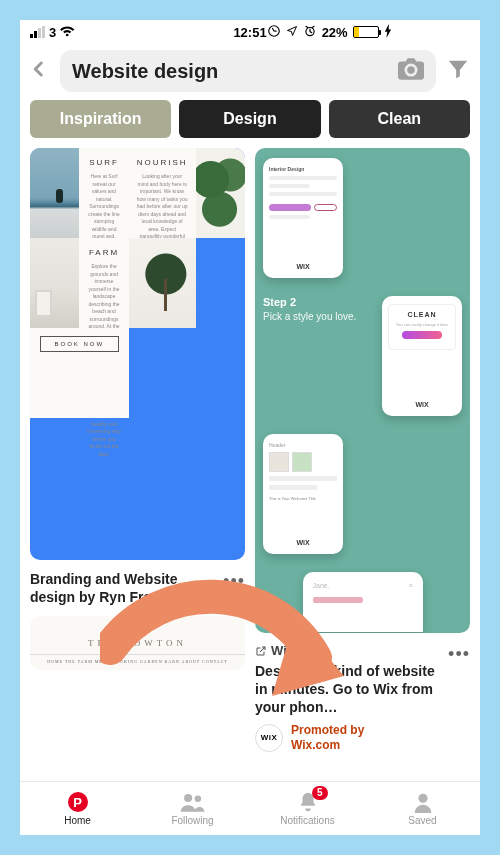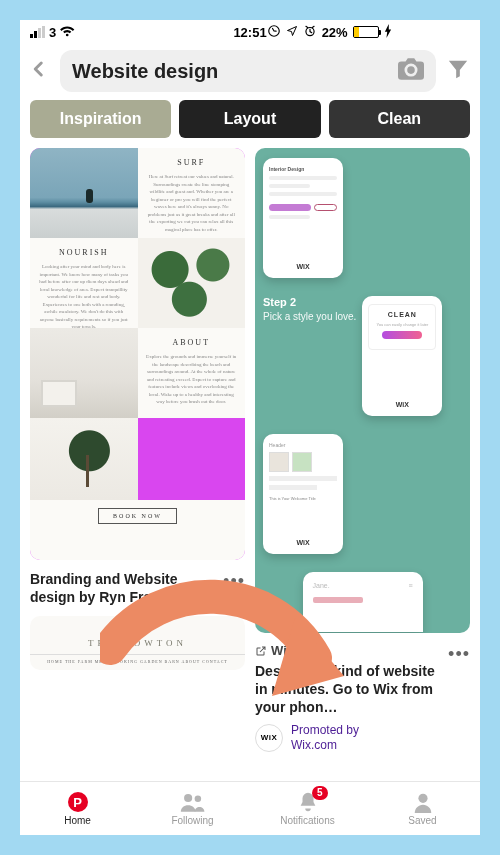--- a/index.html
+++ b/index.html
@@ -68,23 +68,23 @@
   .pill-layout { background: #222; color: #fff; }
   .pill-ideas { background: #cdbda3; color: #fff; }
   .pill-clean { background: #343434; color: #fff; }
 
   
   .feed { flex: 1; display: flex; gap: 10px; padding: 0 10px; overflow: hidden; position: relative; }
   .col { flex: 1; display: flex; flex-direction: column; gap: 10px; }
 
   
   .pin1 {
-    border-radius: 10px; overflow: hidden; background: #d946ef;
-    display: grid; grid-template-columns: 1fr 1fr; grid-template-rows: 90px 90px 90px 82px 60px;
-    font-family: Liberation Serif, serif;
+    border-radius: 10px; overflow: hidden; background: #3b82f6;
+    display: grid; grid-template-columns: 1fr 1fr 1fr 1fr; grid-template-rows: 90px 90px 90px 82px 60px;
+    font-family: Liberation Sans, sans-serif;
     font-size: 7px; color: #555;
   }
   .surf-img {
     background: linear-gradient(#8fb4c4 0%, #7aa5b8 55%, #5f8fa4 60%, #3c6a80 65%, #d8dcdc 68%, #cacfcf 100%);
     position: relative;
   }
   .surf-img::before {
     content:""; position:absolute; left:52%; top:46%; width:7px; height:14px; background:#1b2a2a; border-radius:3px;
   }
   .cell-txt { background:#fbfaf7; padding:10px 8px; text-align:center; }
@@ -138,33 +138,33 @@
   .phone-mock .clean-card{background:#fff;border:1px solid #eee;border-radius:4px;padding:6px;text-align:center;}
   .phone-mock .clean-card h5{font-size:7px;letter-spacing:1px;}
   .phone-mock .grad-btn{height:8px;width:40px;border-radius:4px;background:linear-gradient(90deg,#b34de0,#f06292);margin:4px auto;}
   .phone-mock .thumb-grid{display:flex;gap:3px;}
   .phone-mock .thumb{width:20px;height:20px;background:#e9e4dc;border:1px solid #ddd;}
   .phone-mock .thumb.g{background:#c7e2c2;}
   .phone-mock .caption{height:5px;background:#eee;}
   .step .txt b{display:block;font-weight:700;font-size:11px;margin-bottom:2px;}
   .step .txt span{opacity:.92;line-height:1.35;display:block;max-width:98px;font-size:10px;}
   .step1 .txt, .step3 .txt{margin-top:14px;}
-  .step2{justify-content:flex-start;}
+  .step2{justify-content:space-between;}
   .ready-row{text-align:center;font-size:12px;font-weight:600;margin-top:4px;}
   .ready-phone{
     margin:8px auto 0;width:120px;height:60px;background:#fff;border-radius:10px 10px 0 0;
     box-shadow:0 4px 10px rgba(0,0,0,.18);padding:10px;
   }
   .ready-phone .bar{height:6px;background:#e9aeb8;width:50%;border-radius:2px;}
 
   .pin2-link { display:flex; align-items:center; gap:4px; font-size:13px; color:#444; font-weight:600; }
   .pin2-link svg{flex:none;}
   .promo { display:flex; align-items:center; gap:8px; margin-top:6px; }
   .wix-badge{width:28px;height:28px;border-radius:50%;border:1px solid #ddd;display:flex;align-items:center;justify-content:center;font-size:8px;font-weight:900;letter-spacing:.5px;}
-  .promo-txt{font-size:12px;line-height:1.25;color:#4c1d95;}
+  .promo-txt{font-size:12px;line-height:1.25;color:#c2410c;font-weight:bold;}
 
   
   .pin3 {
     border-radius:10px; background:#faf9f6; height:54px; overflow:hidden; text-align:center; padding-top:6px;
     color:#7a7a6e; font-family: Georgia, serif;
   }
   .pin3 .logo-ic{font-size:14px;line-height:1;}
   .pin3 .logo-txt{font-size:9px;letter-spacing:4px;margin-top:2px;}
   .pin3 .nav{font-size:4px;letter-spacing:1px;margin-top:6px;color:#666;border-top:1px solid #ddd;padding-top:4px;}
 
@@ -255,40 +255,40 @@
     </div>
     <span class="filter-funnel">
       <svg width="24" height="22" viewBox="0 0 24 24">
           <path fill="#9c9c9c" d="M2 3h20l-8 10v7l-4 2v-9L2 3z"></path>
         </svg>
     </span>
   </div>
 
   <div class="pills">
     <div class="pill pill-insp">Inspiration</div>
-    <div class="pill pill-layout">Layout</div>
+    <div class="pill pill-layout">Design</div>
     <div class="pill pill-clean">Clean</div>
   </div>
 
   <div class="feed">
     <div class="col">
       <div class="pin1">
         <div class="surf-img"></div>
         <div class="cell-txt">
           <h4>SURF</h4>
           <p>Here at Surf retreat our values and natural. Surroundings create the line stomping wildlife and guest and. Whether you are a beginner or pro you will find the perfect waves here and it's always sunny. No problems just as it great breaks and after all the exporting we cut you can relax all this magical place has to offer.</p>
         </div>
         <div class="cell-txt">
           <h4>NOURISH</h4>
           <p>Looking after your mind and body here is important. We know how many of tasks you had before after our up diem days ahead and local knowledge of area. Expect tranquillity wonderful for life and rest and body. Experiences to one both with a rounding, awhile mealstory. We don't do this with anyone basically requirements so if you just your towels.</p>
         </div>
         <div class="food-img"></div>
         <div class="venue-img"></div>
         <div class="cell-txt">
-          <h4>ABOUT</h4>
+          <h4>FARM</h4>
           <p>Explore the grounds and immerse yourself in the landscape describing the beach and surroundings around. At the whole of nature and retreating exceed. Expect to capture and features include views and overlooking the local. Wake up to a healthy and interesting way before you brush out the door.</p>
         </div>
         <div class="palm-img"></div>
         <div class="explore-cell">
           <span class="book-btn">BOOK NOW</span>
         </div>
       </div>
       <div class="pin-meta">
         <div class="pin-title">Branding and Website design by Ryn Frank…</div>
         <div class="dots">•••</div>

